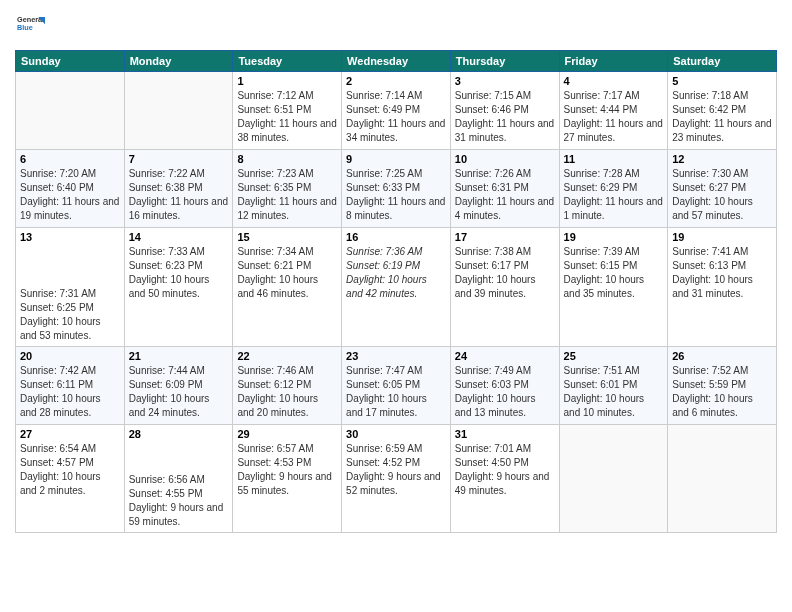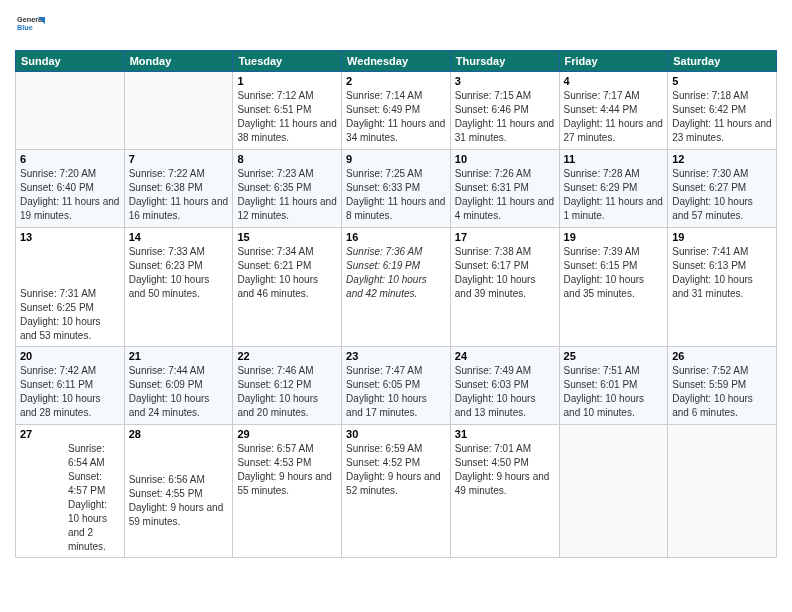--- a/index.html
+++ b/index.html
@@ -279,21 +279,21 @@
           <td>
             <span class="day-num">26</span>
             <div class="day-info" style="white-space: pre-line;">Sunrise: 7:52 AM
 Sunset: 5:59 PM
 Daylight: 10 hours and 6 minutes.</div>
           </td>
         </tr>
         <tr>
           <td>
             <span class="day-num">27</span>
-            <div class="day-info" style="white-space: pre-line; margin-left: 48px;">Sunrise: 6:54 AM
+            <div class="day-info" style="white-space: pre-line;">Sunrise: 6:54 AM
 Sunset: 4:57 PM
 Daylight: 10 hours and 2 minutes.</div>
           </td>
           <td>
             <span class="day-num">28</span>
             <div class="day-info" style="white-space: pre-line; margin-top: 33px;">Sunrise: 6:56 AM
 Sunset: 4:55 PM
 Daylight: 9 hours and 59 minutes.</div>
           </td>
           <td>

